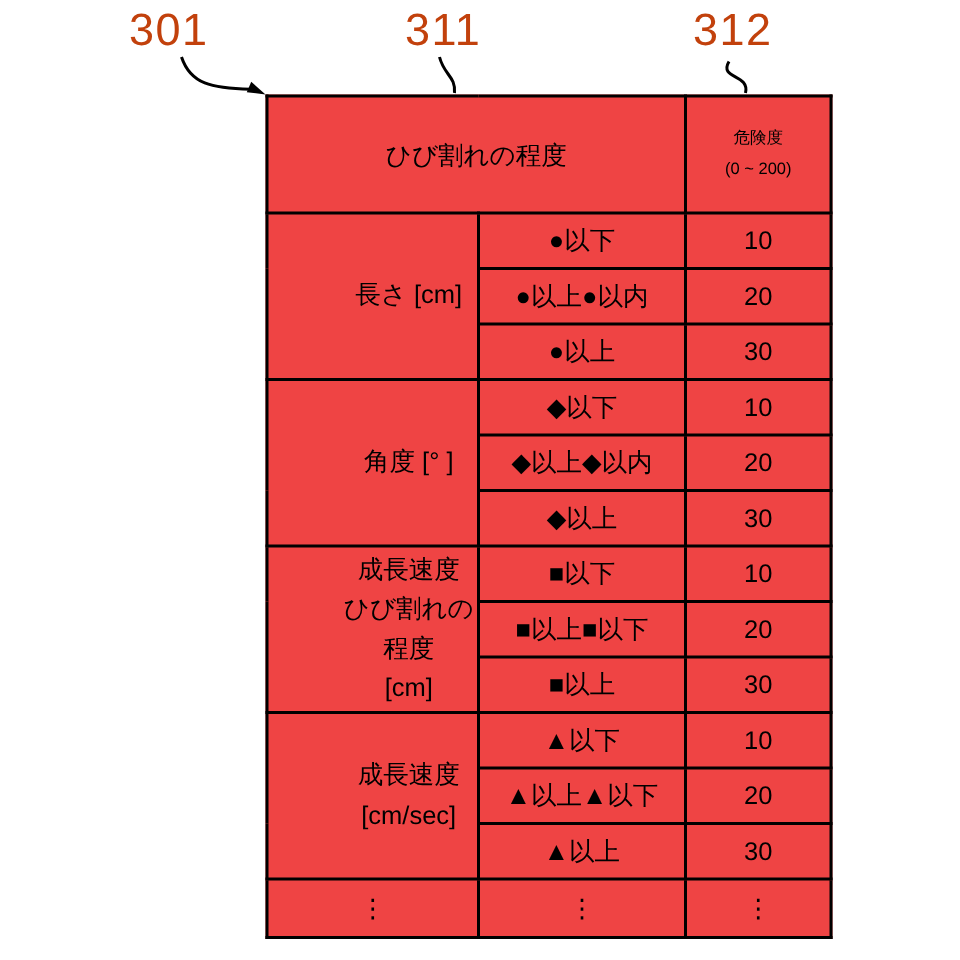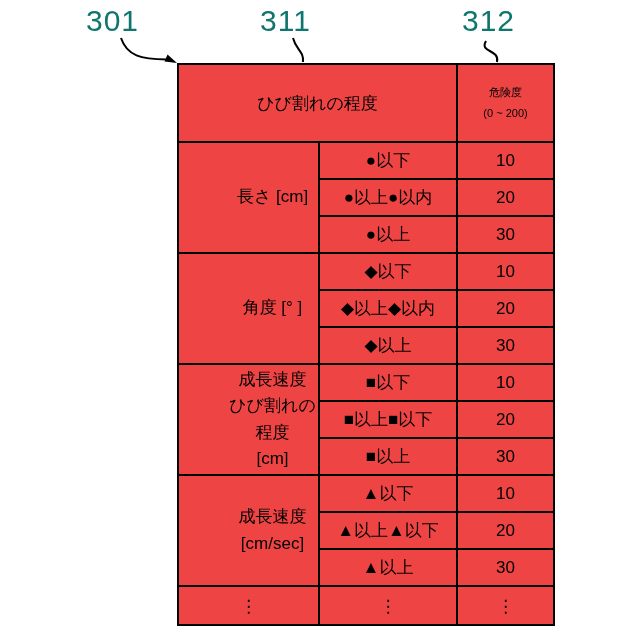--- a/index.html
+++ b/index.html
@@ -13,21 +13,21 @@
     position: relative;
     width: 640px;
     height: 640px;
     background: #ffffff;
     overflow: hidden;
   }
   .ref-label {
     position: absolute;
     font-size: 30px;
     line-height: 1;
-    color: #0f766e;
+    color: #c2410c;
     letter-spacing: 1px;
     white-space: nowrap;
   }
   .leader-svg {
     position: absolute;
     left: 0;
     top: 0;
     width: 640px;
     height: 640px;
     pointer-events: none;
@@ -59,21 +59,21 @@
     font-size: 19px;
     font-family: "DejaVu Sans", "Liberation Sans", sans-serif;
   }
 </style>
 </head>
 <body>
 
 <div class="page">
 
   <div class="ref-label" style="left:86px; top:6px;">301</div>
-  <div class="ref-label" style="left:260px; top:6px;">311</div>
+  <div class="ref-label" style="left:270px; top:6px;">311</div>
   <div class="ref-label" style="left:462px; top:6px;">312</div>
 
   <svg class="leader-svg" viewBox="0 0 640 640" xmlns="http://www.w3.org/2000/svg">
     <path d="M121 38 C 127 56, 141 59, 167 59.5" fill="none" stroke="#000000" stroke-width="2"></path>
     <polygon points="177,63 167.5,54.5 164.5,61.5" fill="#000000"></polygon>
     <path d="M293 38 C 296 50, 304 51, 303 62" fill="none" stroke="#000000" stroke-width="2"></path>
     <path d="M486 41 C 479 53, 500 49, 497 62" fill="none" stroke="#000000" stroke-width="2"></path>
   </svg>
 
   <table class="risk-table">

